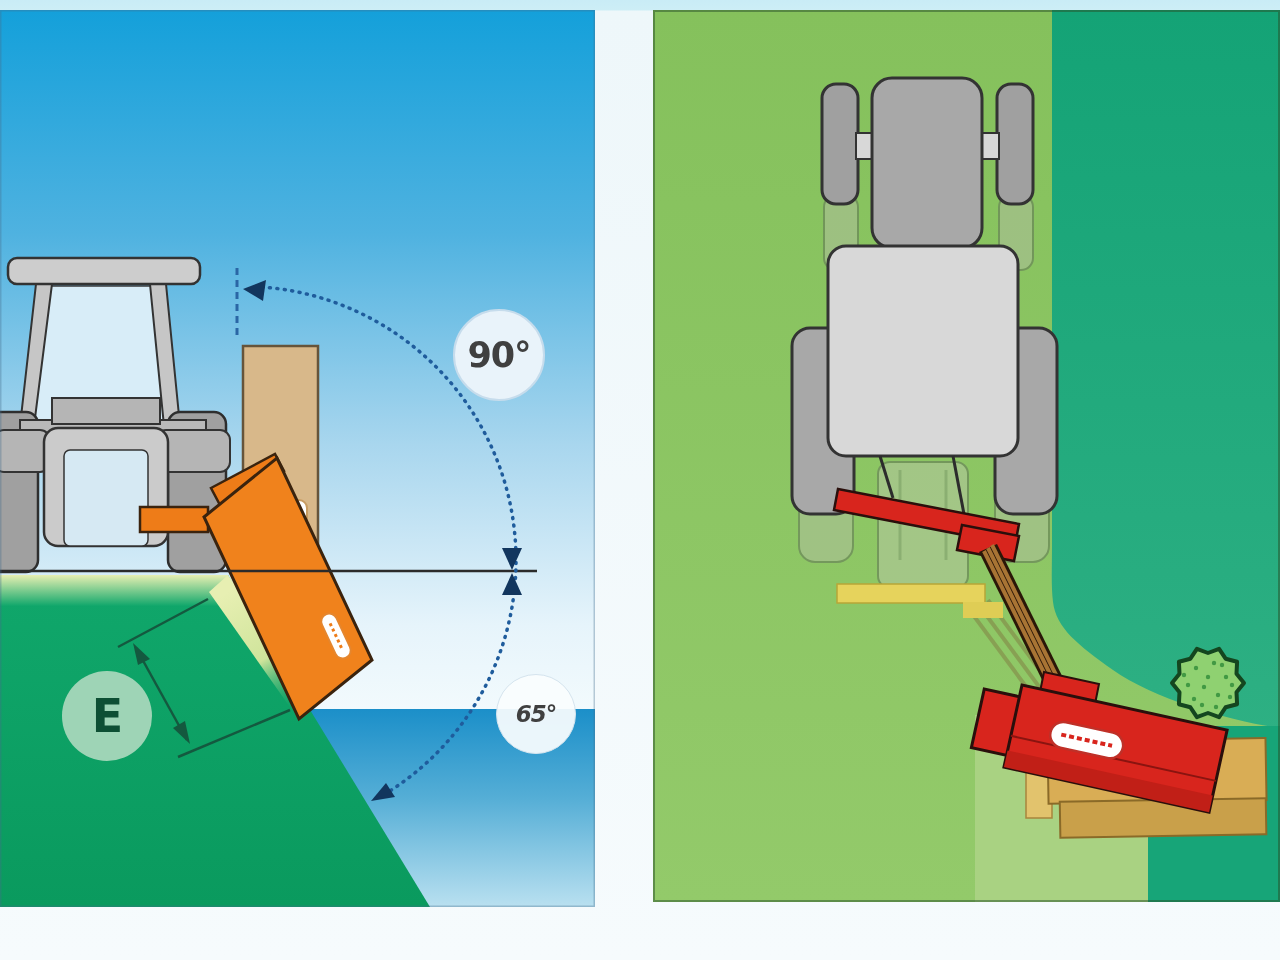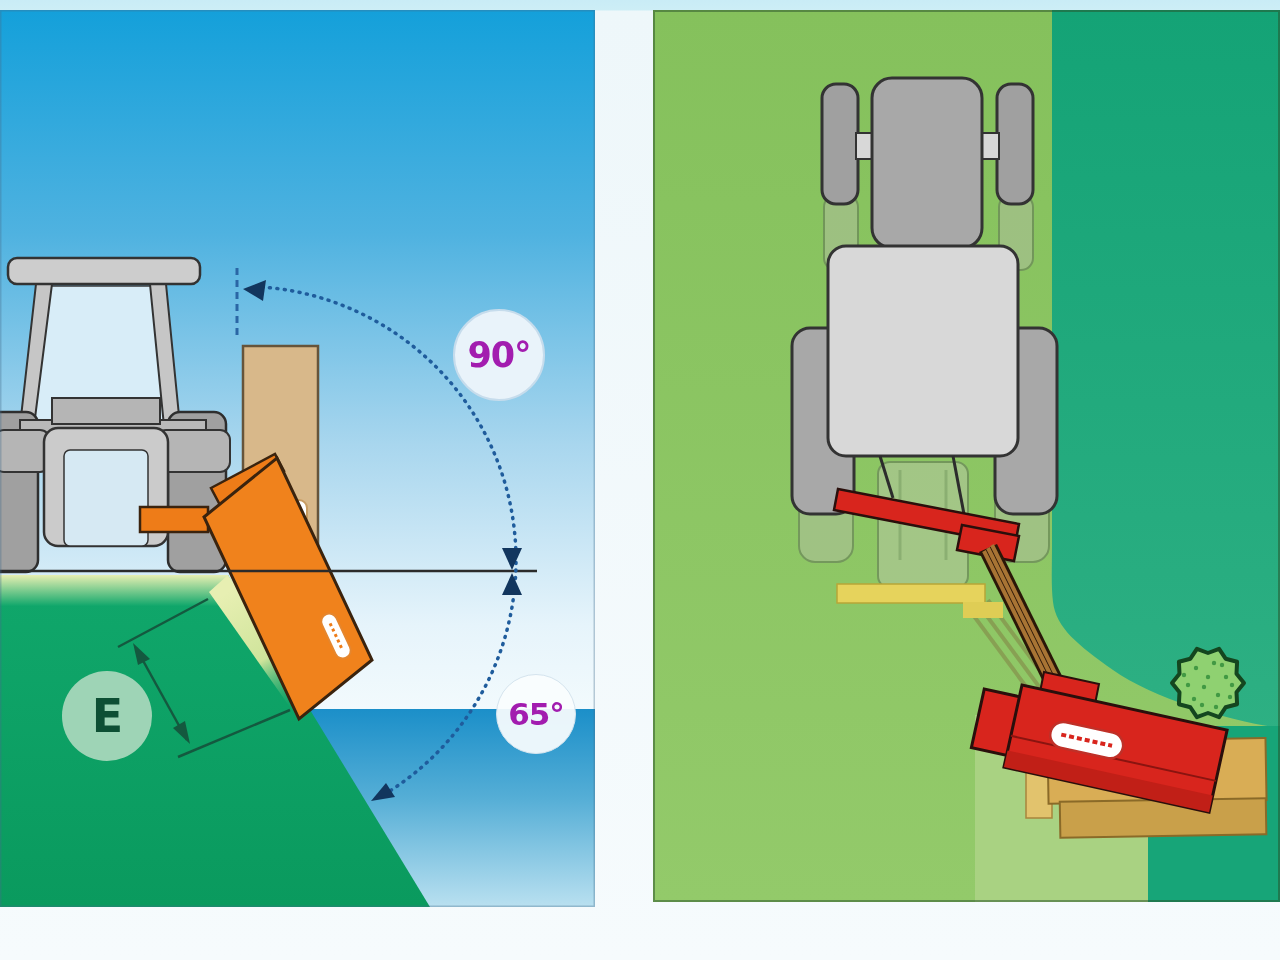--- a/index.html
+++ b/index.html
@@ -4,25 +4,25 @@
 <style>
   html,body{margin:0;padding:0;}
   #stage{
     position:relative;width:1280px;height:960px;overflow:hidden;
     background:linear-gradient(180deg,#c9ecf6 0px,#cdeef6 10px,#eef7fa 11px,#f6fbfd 100%);
     font-family:"Liberation Sans","DejaVu Sans",sans-serif;
   }
   #art{position:absolute;left:0;top:0;}
   .badge{
     position:absolute;border-radius:50%;display:flex;align-items:center;justify-content:center;
-    font-family:"DejaVu Sans","Liberation Sans",sans-serif;font-weight:bold;color:#a21caf;
+    font-family:"DejaVu Sans","Liberation Sans",sans-serif;font-weight:bold;color:#404040;
     letter-spacing:-1px;
   }
   .b90{left:453px;top:309px;width:88px;height:88px;background:#e9f3fa;border:2px solid #c6dcec;font-size:35px;}
-  .b65{left:496px;top:674px;width:78px;height:78px;background:rgba(250,253,254,0.93);border:1px solid #d5e4ee;font-size:31px;}
+  .b65{left:496px;top:674px;width:78px;height:78px;background:rgba(250,253,254,0.93);border:1px solid #d5e4ee;font-size:23px;font-style:italic;}
   .bE{left:62px;top:671px;width:90px;height:90px;background:rgba(167,215,187,0.95);color:#0d4f34;font-size:46px;}
 </style>
 </head>
 <body>
 
 <div id="stage">
 
 <svg id="art" width="1280" height="960" viewBox="0 0 1280 960">
   <defs>
     <clipPath id="clipL">

